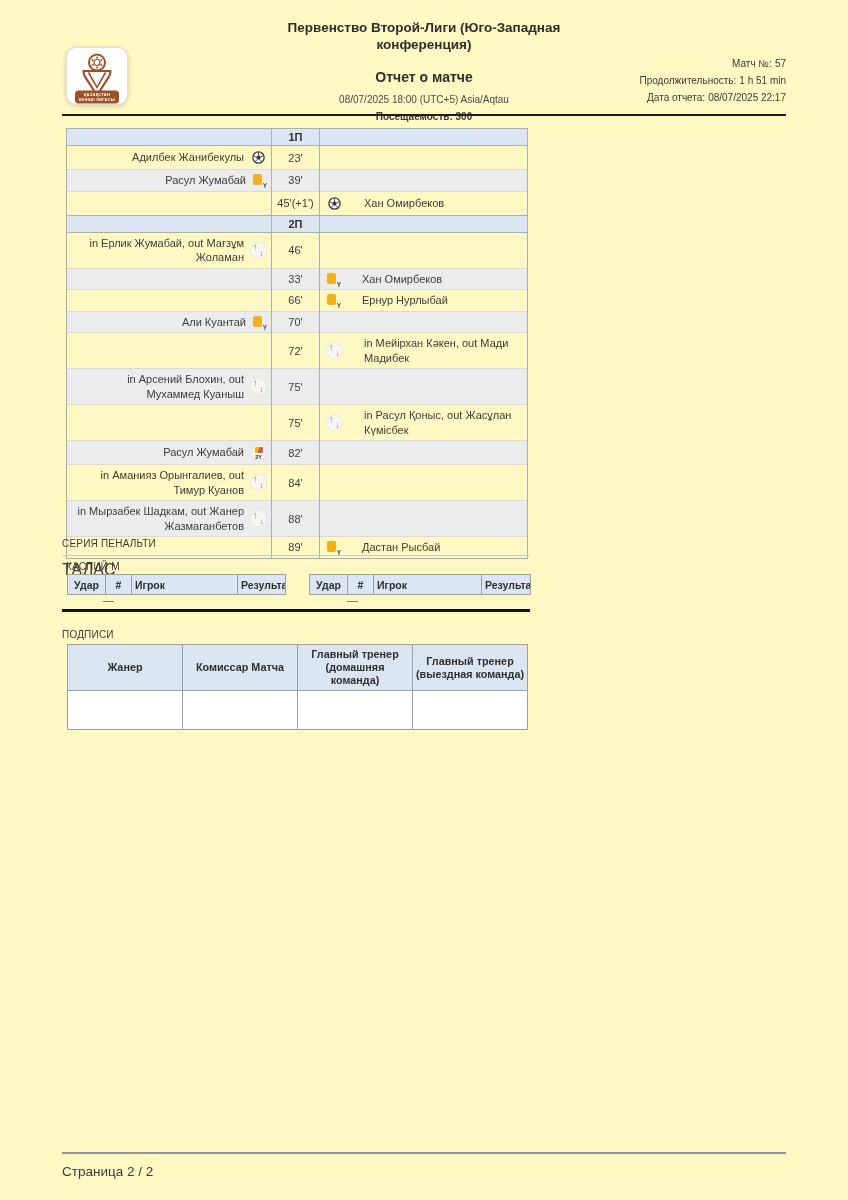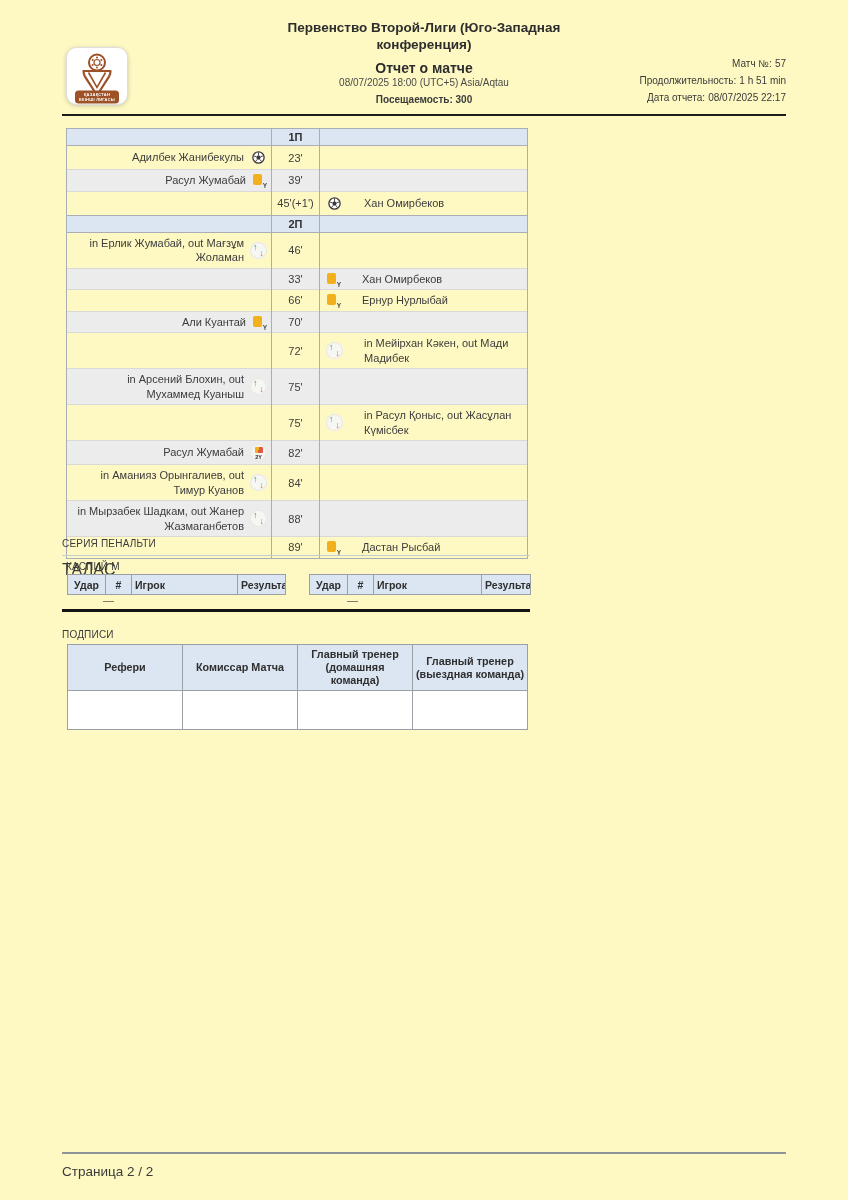--- a/index.html
+++ b/index.html
@@ -7,22 +7,22 @@
     position:relative; width:848px; height:1200px; margin:0 auto;
     background:#fef9c3; overflow:hidden;
     font-family:"Liberation Sans","DejaVu Sans",sans-serif;
     color:#3c3c3c;
     -webkit-font-smoothing:antialiased;
   }
 
   
   .title-block { position:absolute; top:19px; left:50%; transform:translateX(-50%); width:345px; text-align:center; }
   .doc-title { font-size:13.5px; font-weight:bold; line-height:17px; color:#2d2d2d; }
-  .doc-subtitle { margin-top:7px; font-size:14px; font-weight:bold; color:#2d2d2d; }
-  .doc-datetime { margin-top:1px; font-size:10px; color:#4a4a4a; }
+  .doc-subtitle { margin-top:16px; font-size:14px; font-weight:bold; color:#2d2d2d; }
+  .doc-datetime { margin-top:9px; font-size:10px; color:#4a4a4a; }
   .doc-attendance { margin-top:6px; font-size:10px; font-weight:bold; color:#3a3a3a; }
 
   .logo-wrap { position:absolute; left:66px; top:47px; width:62px; height:58px; filter:drop-shadow(0 1px 2px rgba(0,0,0,.20)); }
   .logo-wrap svg { display:block; }
   .logo-banner-text { font-family:"Liberation Sans","DejaVu Sans",sans-serif; font-weight:bold; fill:#ffffff; letter-spacing:.25px; }
 
   .meta-block { position:absolute; top:58px; right:62px; text-align:right; font-size:10px; color:#3a3a3a; }
   .meta-line { margin-bottom:6px; line-height:11px; }
   .meta-label { font-weight:normal; margin-right:3px; }
 
@@ -410,21 +410,21 @@
   <div class="sig-title">ПОДПИСИ</div>
   <table class="sig">
     <colgroup>
         <col style="width:115px">
         <col style="width:115px">
         <col style="width:115px">
         <col style="width:115px">
       </colgroup>
     <tbody>
         <tr>
-      <th>Рефери</th>
+      <th>Жанер</th>
       <th>Комиссар Матча</th>
       <th>Главный тренер (домашняя команда)</th>
       <th>Главный тренер (выездная команда)</th>
     </tr>
     <tr>
       <td></td>
       <td></td>
       <td></td>
       <td></td>
     </tr>

